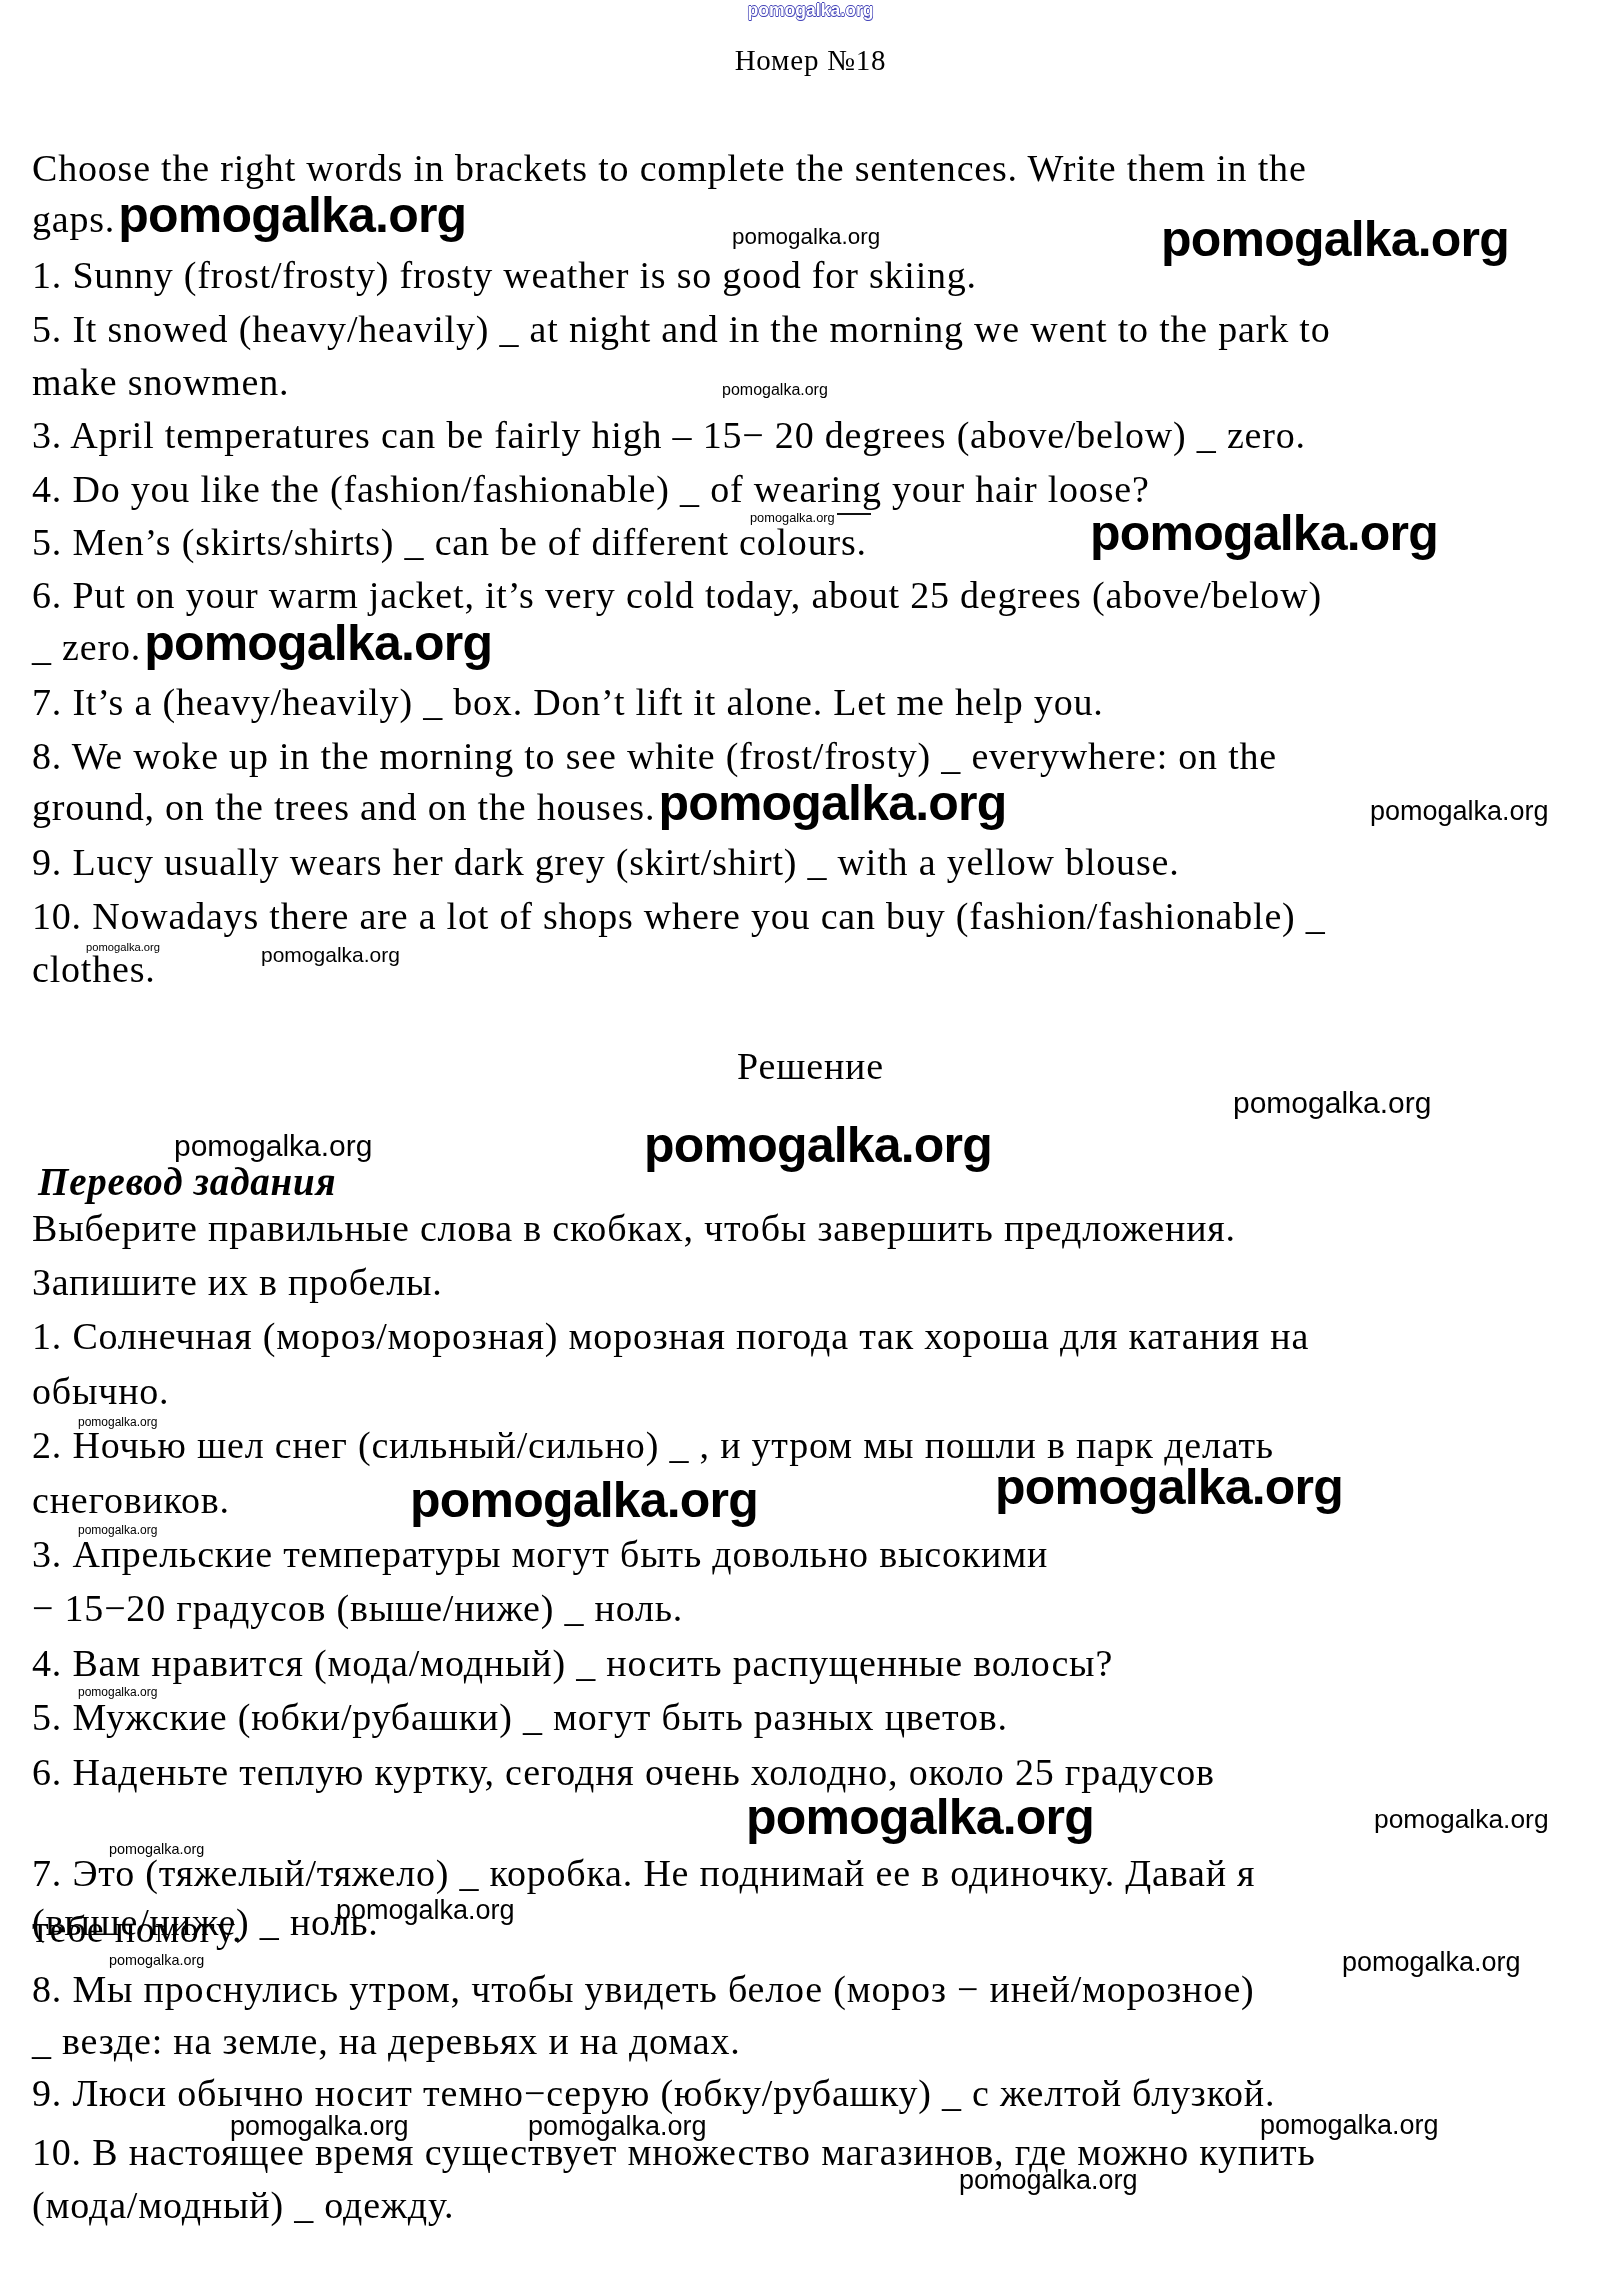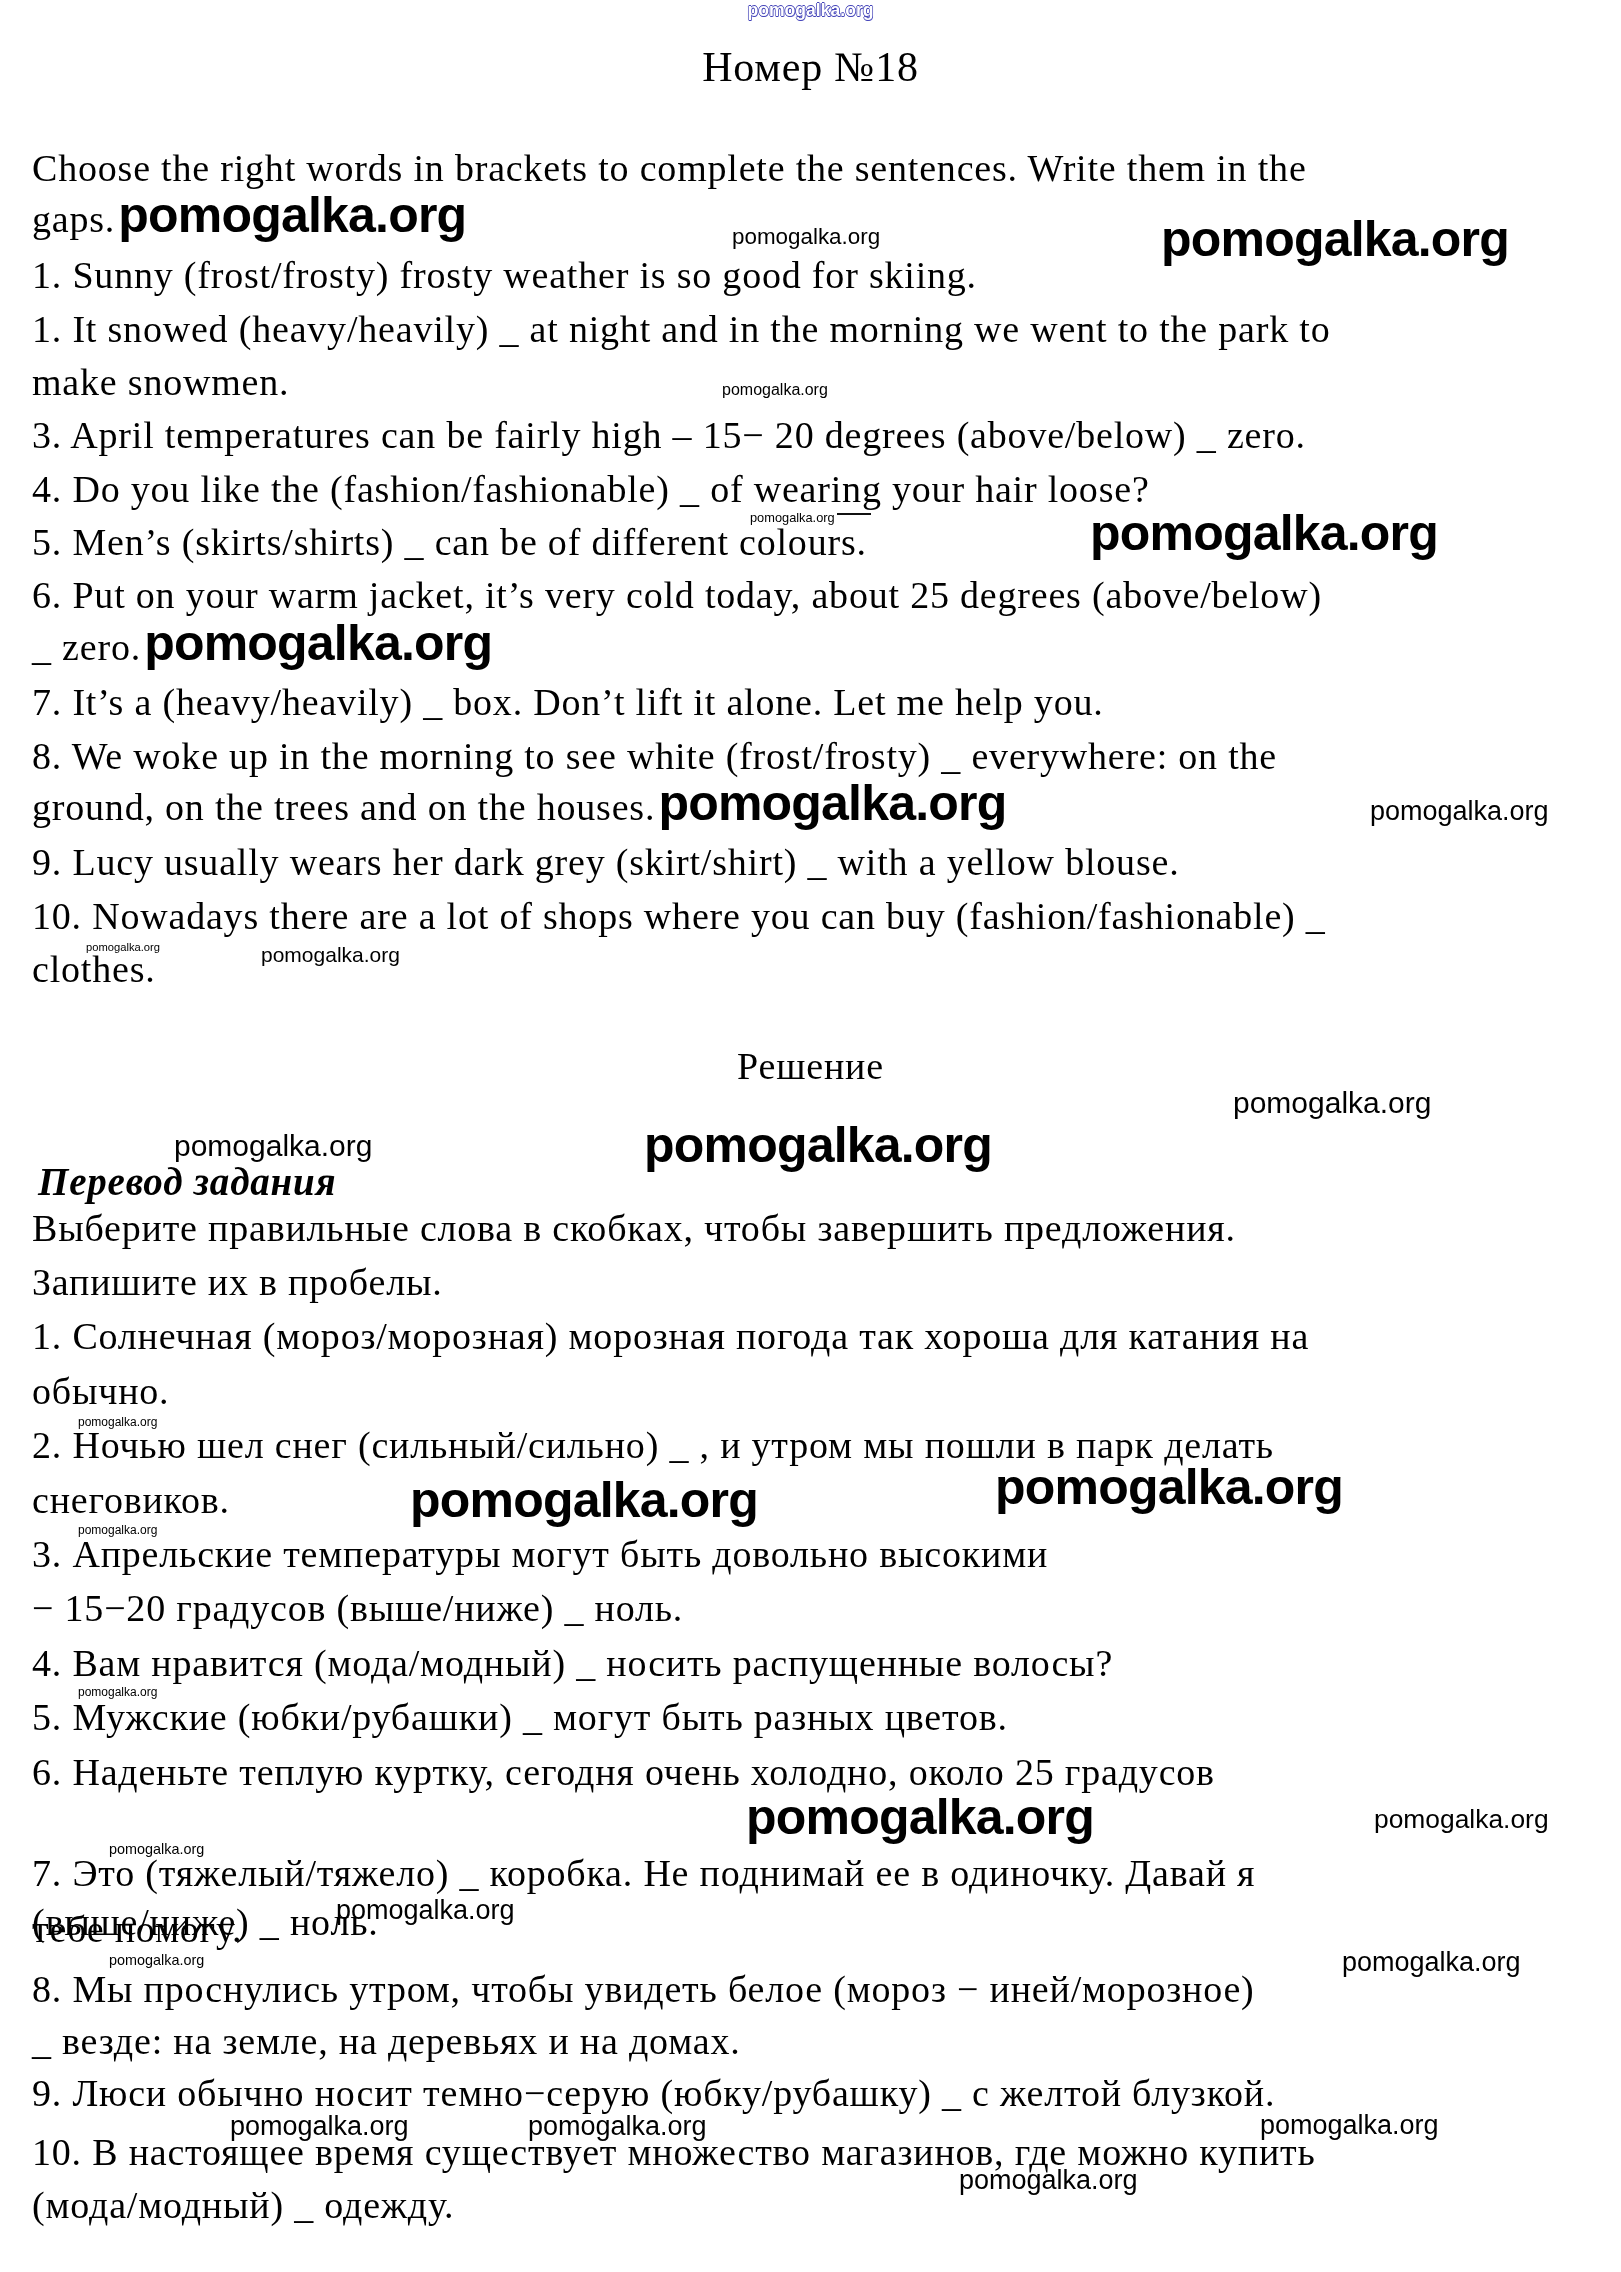--- a/index.html
+++ b/index.html
@@ -14,21 +14,21 @@
   .ln {
     position:absolute;
     left:32px;
     white-space:nowrap;
     font-family:"Liberation Serif", serif;
     font-size:38px;
     line-height:1;
     letter-spacing:0.8px;
   }
   .center { left:0; right:0; text-align:center; }
-  .title { font-size:42px; }
+  .title { font-size:29px; }
   .heading { font-size:38px; }
   .subheading { font-size:39px; font-weight:bold; font-style:italic; }
   .wm {
     font-family:"Liberation Sans", sans-serif;
     letter-spacing:0;
     line-height:1;
   }
   .abs { position:absolute; white-space:nowrap; }
   .wm-big {
     font-size:50px;
@@ -59,21 +59,21 @@
   <div class="ln center wm wm-blue" style="top:1.6px">pomogalka.org</div>
 
   <div class="ln center title" style="top:46px">Номер №18</div>
 
   <div class="ln" style="top:149px">Choose the right words in brackets to complete the sentences. Write them in the</div>
 
   <div class="ln" style="top:190px"><span>gaps.</span><span class="wm wm-big wm-inline">pomogalka.org</span></div>
 
   <div class="ln" style="top:256px"><span>1. Sunny (frost/frosty) </span><b>frosty</b><span> weather is so good for skiing.</span></div>
 
-  <div class="ln" style="top:310px">1. It snowed (heavy/heavily) _ at night and in the morning we went to the park to</div>
+  <div class="ln" style="top:310px">5. It snowed (heavy/heavily) _ at night and in the morning we went to the park to</div>
   <div class="ln" style="top:363px">make snowmen.</div>
   <div class="ln" style="top:416px">3. April temperatures can be fairly high – 15− 20 degrees (above/below) _ zero.</div>
   <div class="ln" style="top:470px">4. Do you like the (fashion/fashionable) _ of wearing your hair loose?</div>
   <div class="ln" style="top:523px">5. Men’s (skirts/shirts) _ can be of different colours.</div>
   <div class="ln" style="top:576px">6. Put on your warm jacket, it’s very cold today, about 25 degrees (above/below)</div>
 
   <div class="ln" style="top:618px"><span>_ zero.</span><span class="wm wm-big wm-inline">pomogalka.org</span></div>
 
   <div class="ln" style="top:683px">7. It’s a (heavy/heavily) _ box. Don’t lift it alone. Let me help you.</div>
   <div class="ln" style="top:737px">8. We woke up in the morning to see white (frost/frosty) _ everywhere: on the</div>

